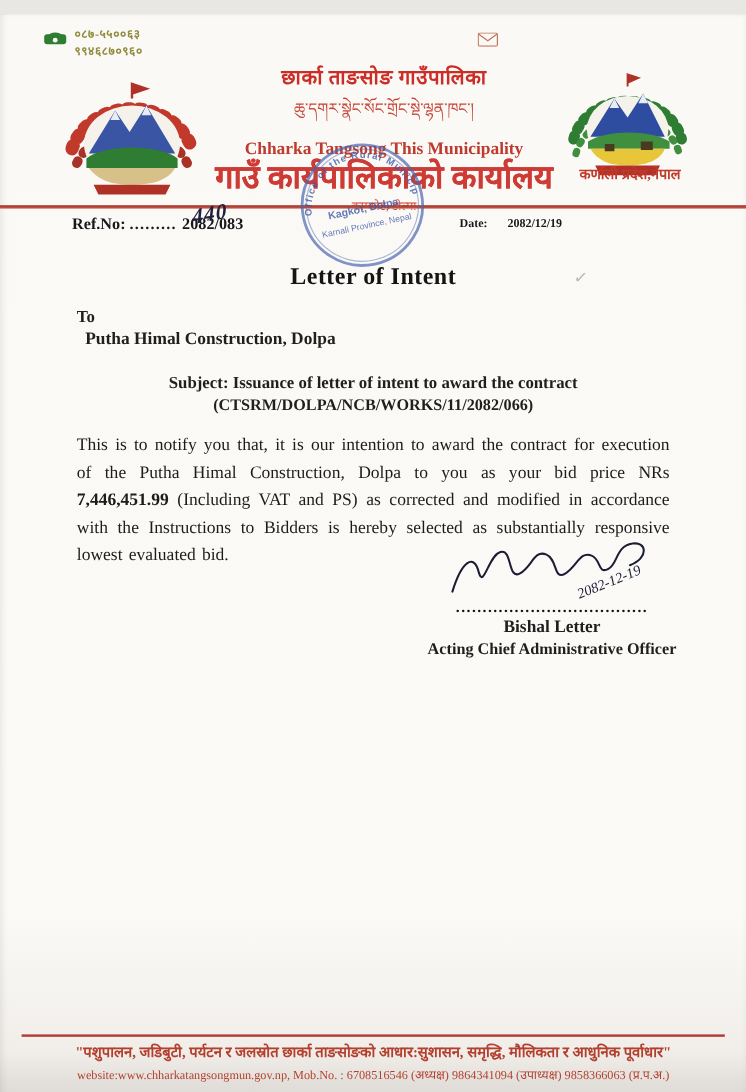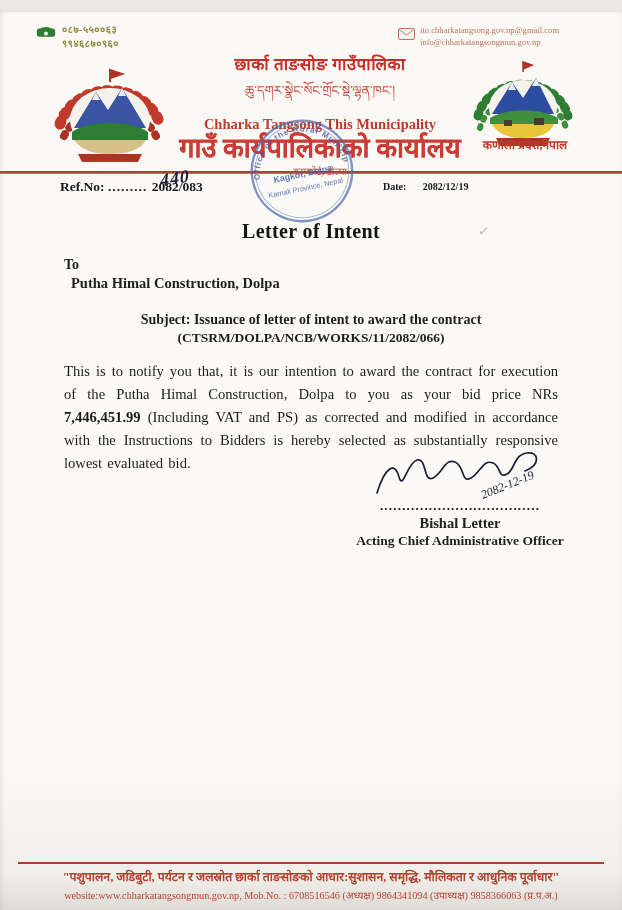--- a/index.html
+++ b/index.html
@@ -72,24 +72,20 @@
     </div>
   </div>
 
   <div class="abs email-block">
     <span style="line-height:1;margin-top:2px;">
       <svg width="17" height="12" viewBox="0 0 17 12">
           <rect x="0.5" y="0.5" width="16" height="11" rx="1.5" fill="none" stroke="#c0745a" stroke-width="1"></rect>
           <path d="M1,1.5 L8.5,7 L16,1.5" fill="none" stroke="#c0745a" stroke-width="1"></path>
         </svg>
     </span>
-    <div class="email-lines">
-      <div>ito.chharkatangsong.gov.np@gmail.com</div>
-      <div>info@chharkatangsongmun.gov.np</div>
-    </div>
   </div>
 
   <div class="abs" style="top:50px;left:44px;">
     <svg width="132" height="108" viewBox="0 0 132 108">
       <path d="M66,8 L66,20 M66,8 L78,12 L66,16 Z" stroke="#b03226" stroke-width="2" fill="#b03226"></path>
       <path d="M16,62 A52,46 0 0 1 116,62" fill="none" stroke="#c0392b" stroke-width="11" stroke-linecap="round" stroke-dasharray="3 7"></path>
       <path d="M20,74 A50,44 0 0 1 112,74" fill="none" stroke="#a93226" stroke-width="8" stroke-linecap="round" stroke-dasharray="2 8"></path>
       <ellipse cx="66" cy="58" rx="40" ry="32" fill="#f5f2ec"></ellipse>
       <path d="M30,66 L52,30 L64,48 L78,26 L102,66 Z" fill="#3a55a4"></path>
       <path d="M48,38 L52,30 L56,38 Z M74,34 L78,26 L82,34 Z" fill="#e8ecf5"></path>

